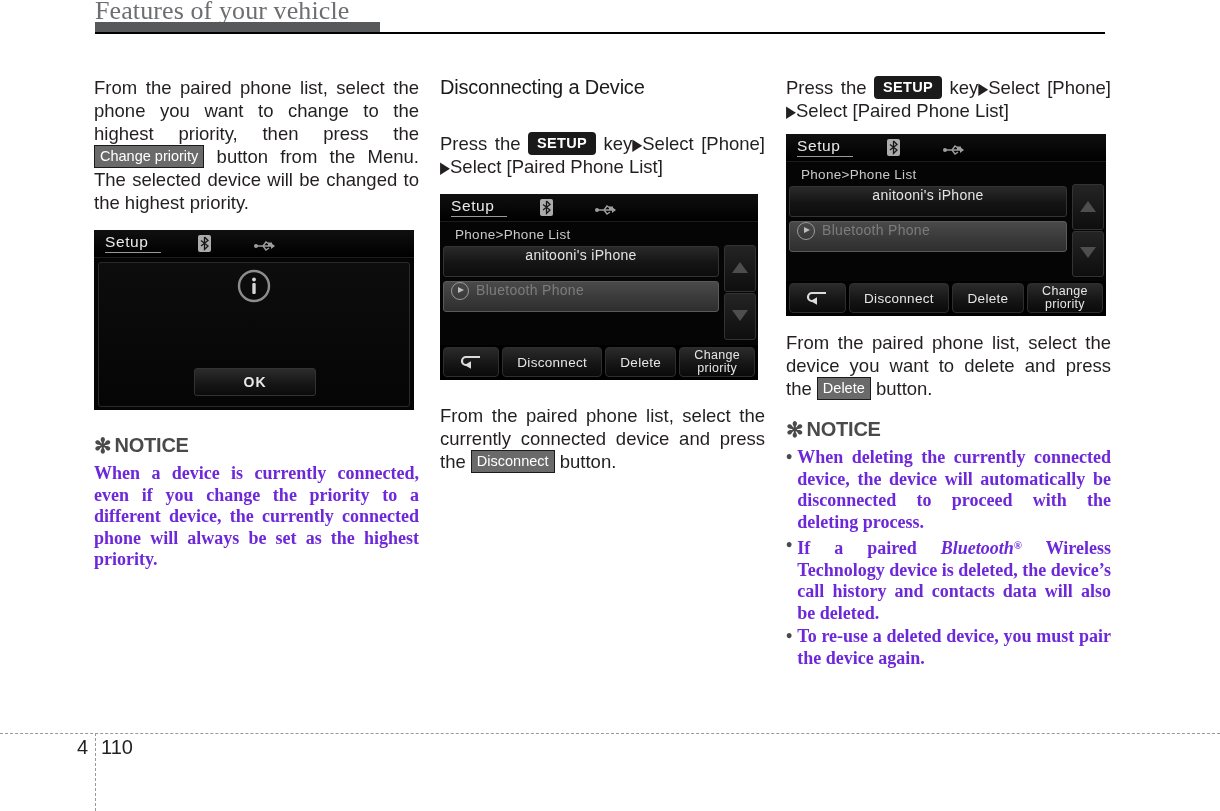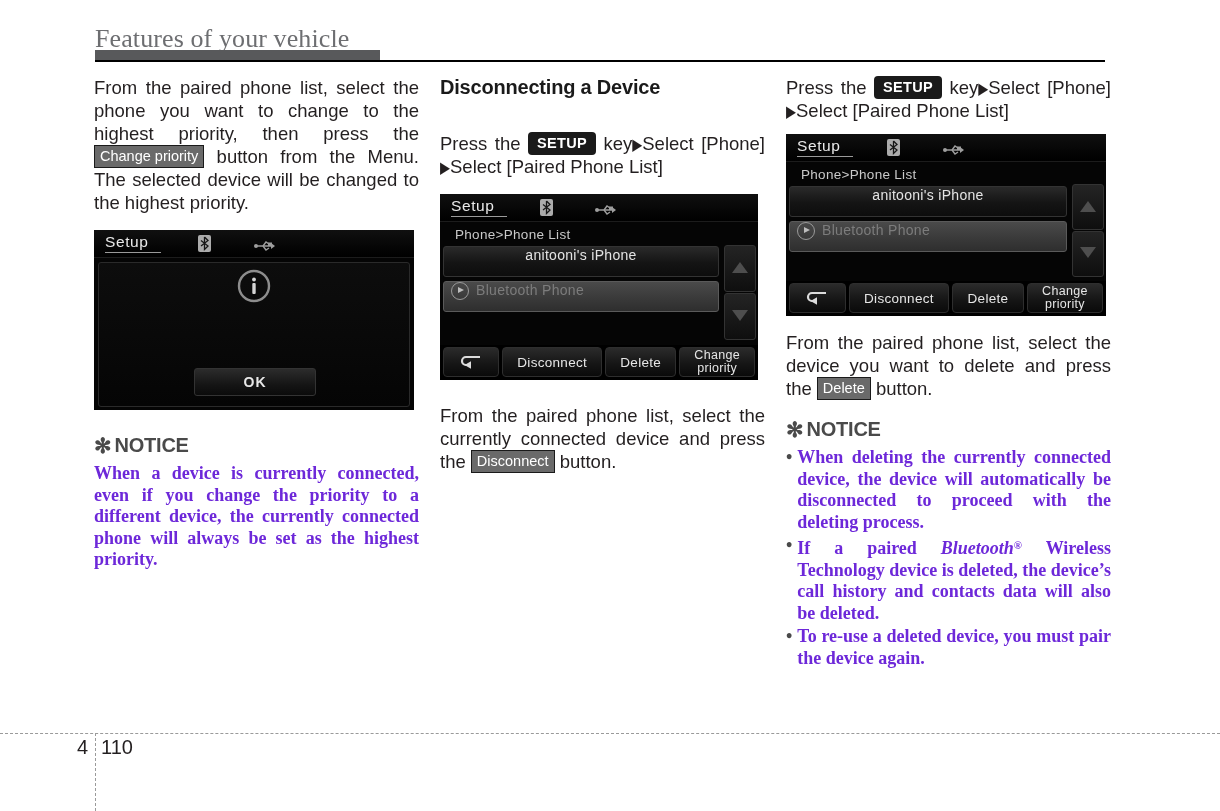--- a/index.html
+++ b/index.html
@@ -13,21 +13,21 @@
     position: relative;
     font-family: "Liberation Sans", sans-serif;
     color: #231f20;
     overflow: hidden;
   }
 
   
   #page-header {
     position: absolute;
     left: 0; top: 0;
-    width: 1196px; height: 40px; margin-top: 28px;
+    width: 1196px; height: 40px;
   }
   #header-title {
     position: absolute;
     left: 95px; top: -4px;
     font-family: "Liberation Serif", serif;
     font-size: 26px;
     color: #6d6e71;
     letter-spacing: 0.1px;
     white-space: nowrap;
   }
@@ -50,21 +50,21 @@
     top: 76px;
     width: 325px;
   }
   #col-1 { left: 94px; }
   #col-2 { left: 440px; }
   #col-3 { left: 786px; }
 
   
   .section-heading {
     font-family: "Liberation Sans", sans-serif;
-    font-weight: bold;
+    font-weight: normal;
     font-size: 20px;
     color: #1a1a1a;
     margin: 0 0 34px 0;
     line-height: 22px;
     letter-spacing: -0.2px;
   }
 
   
   .body-text {
     font-family: "Liberation Sans", sans-serif;

